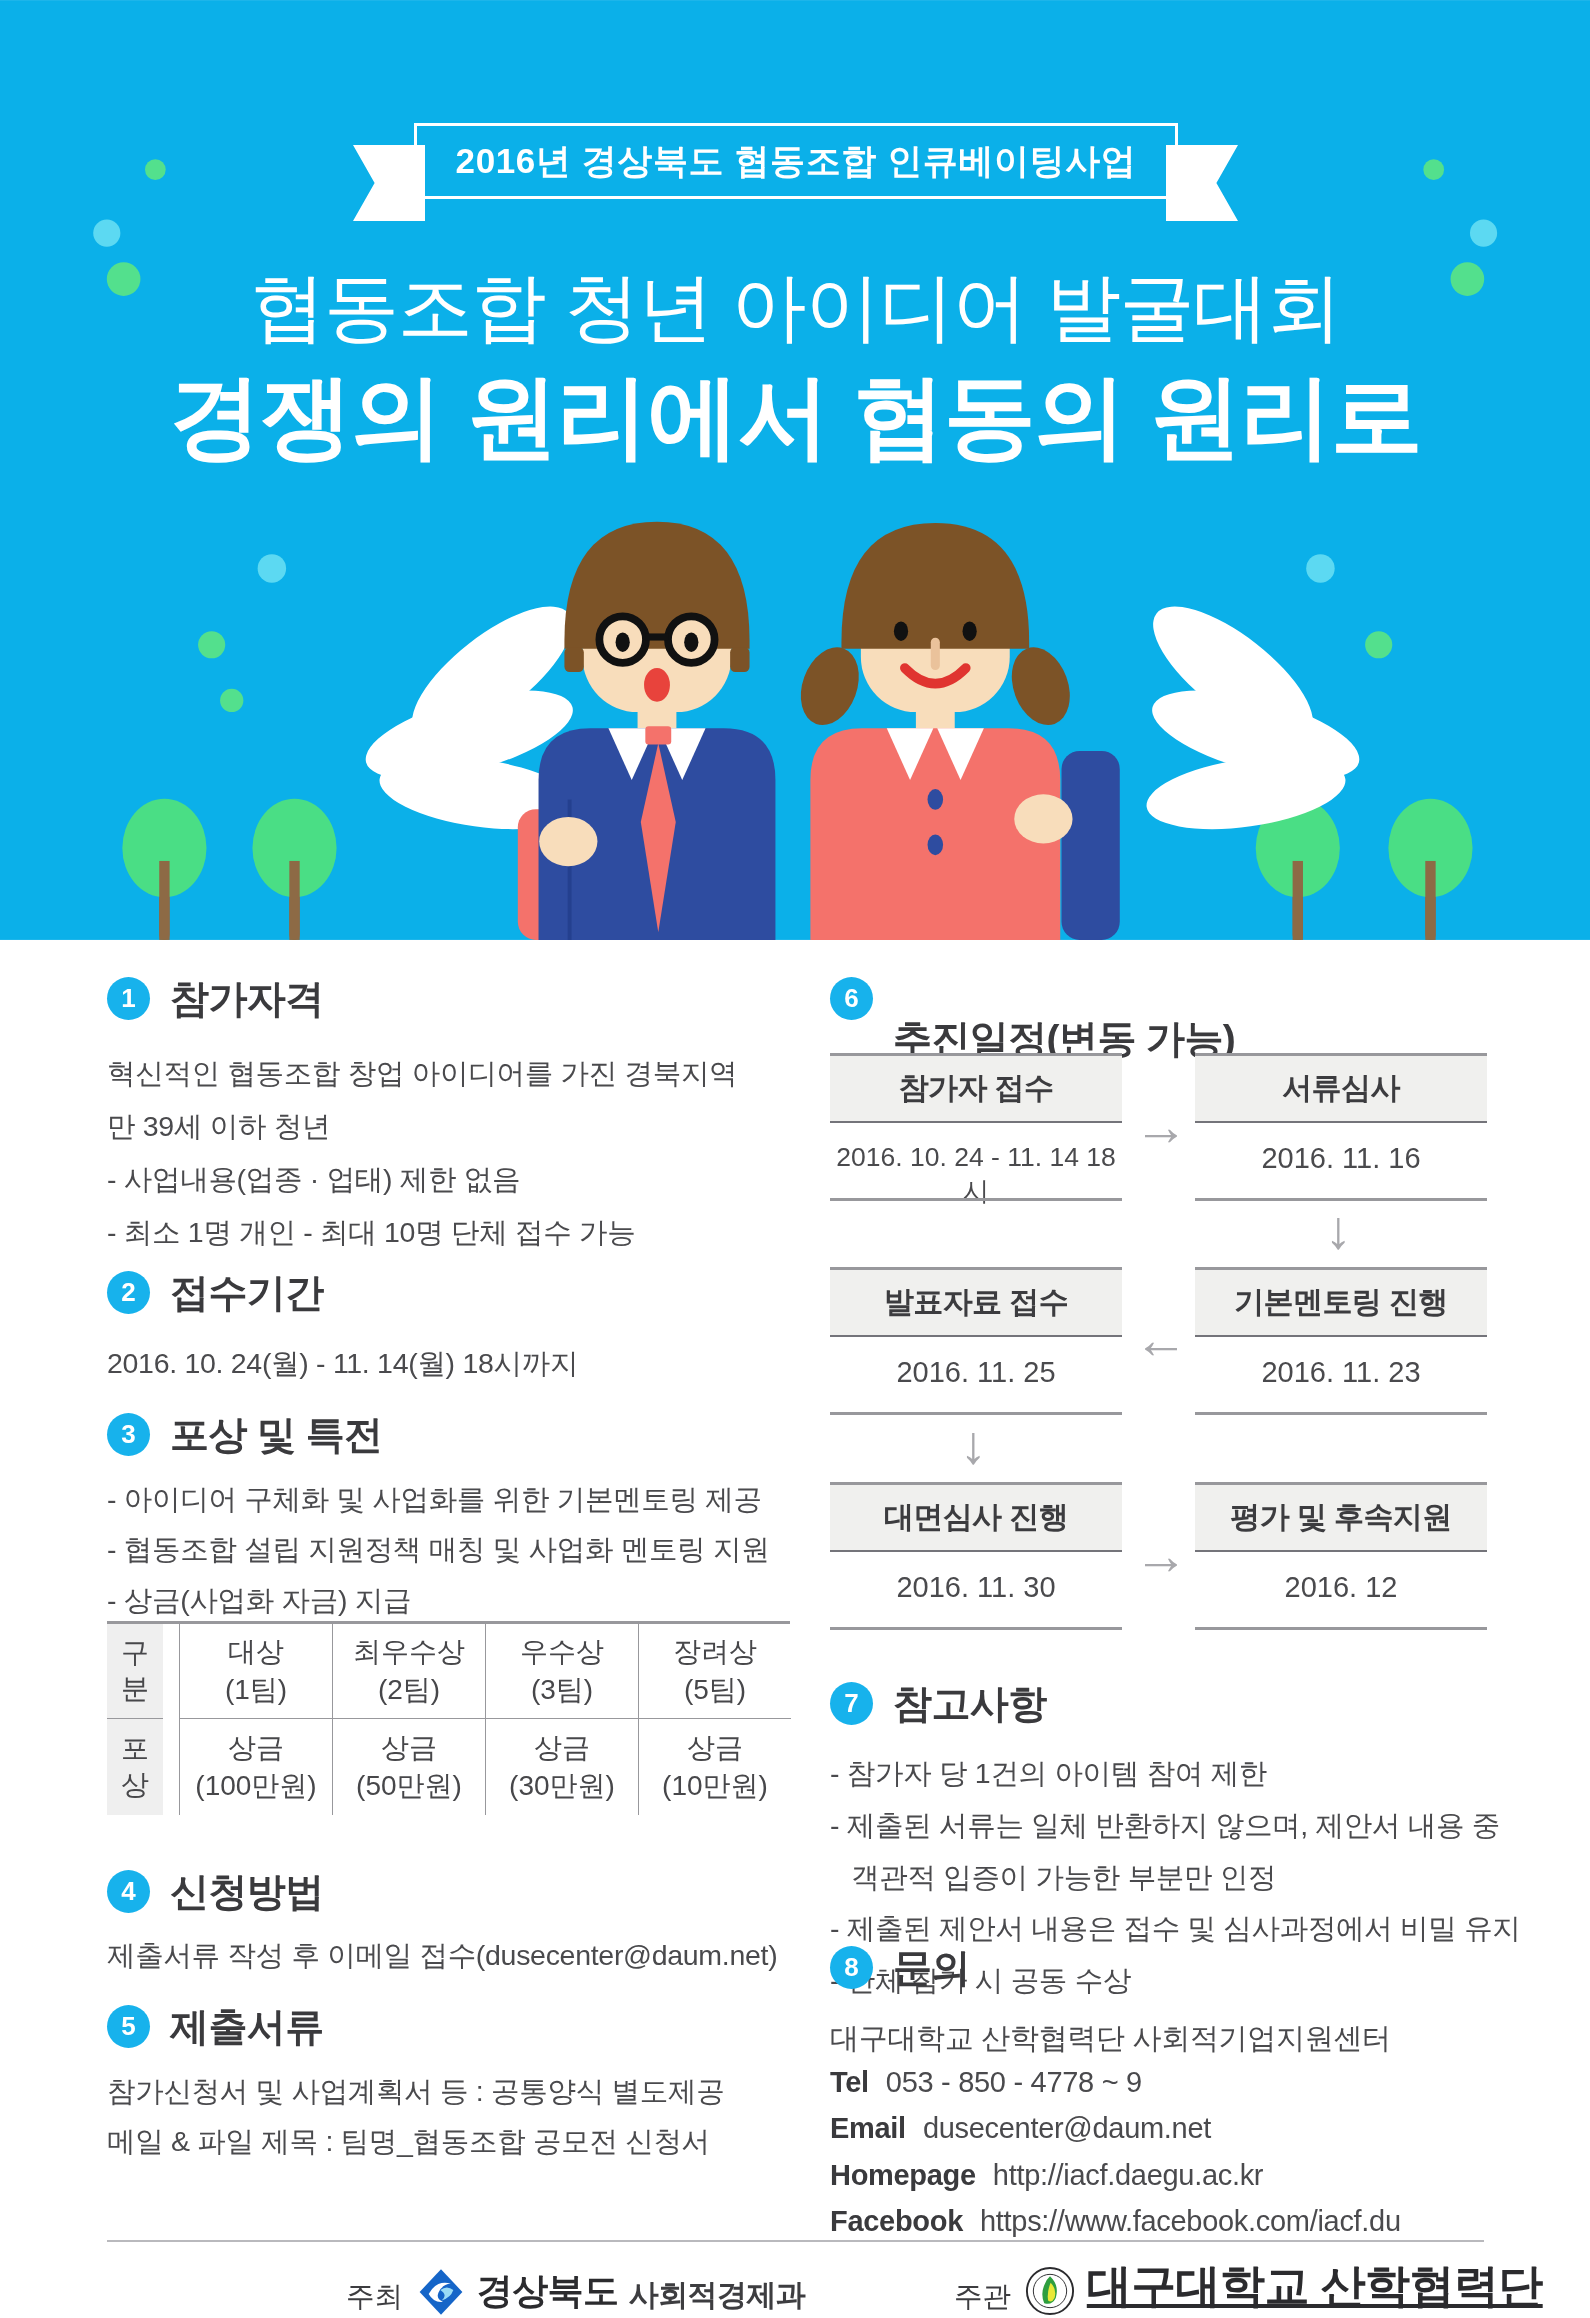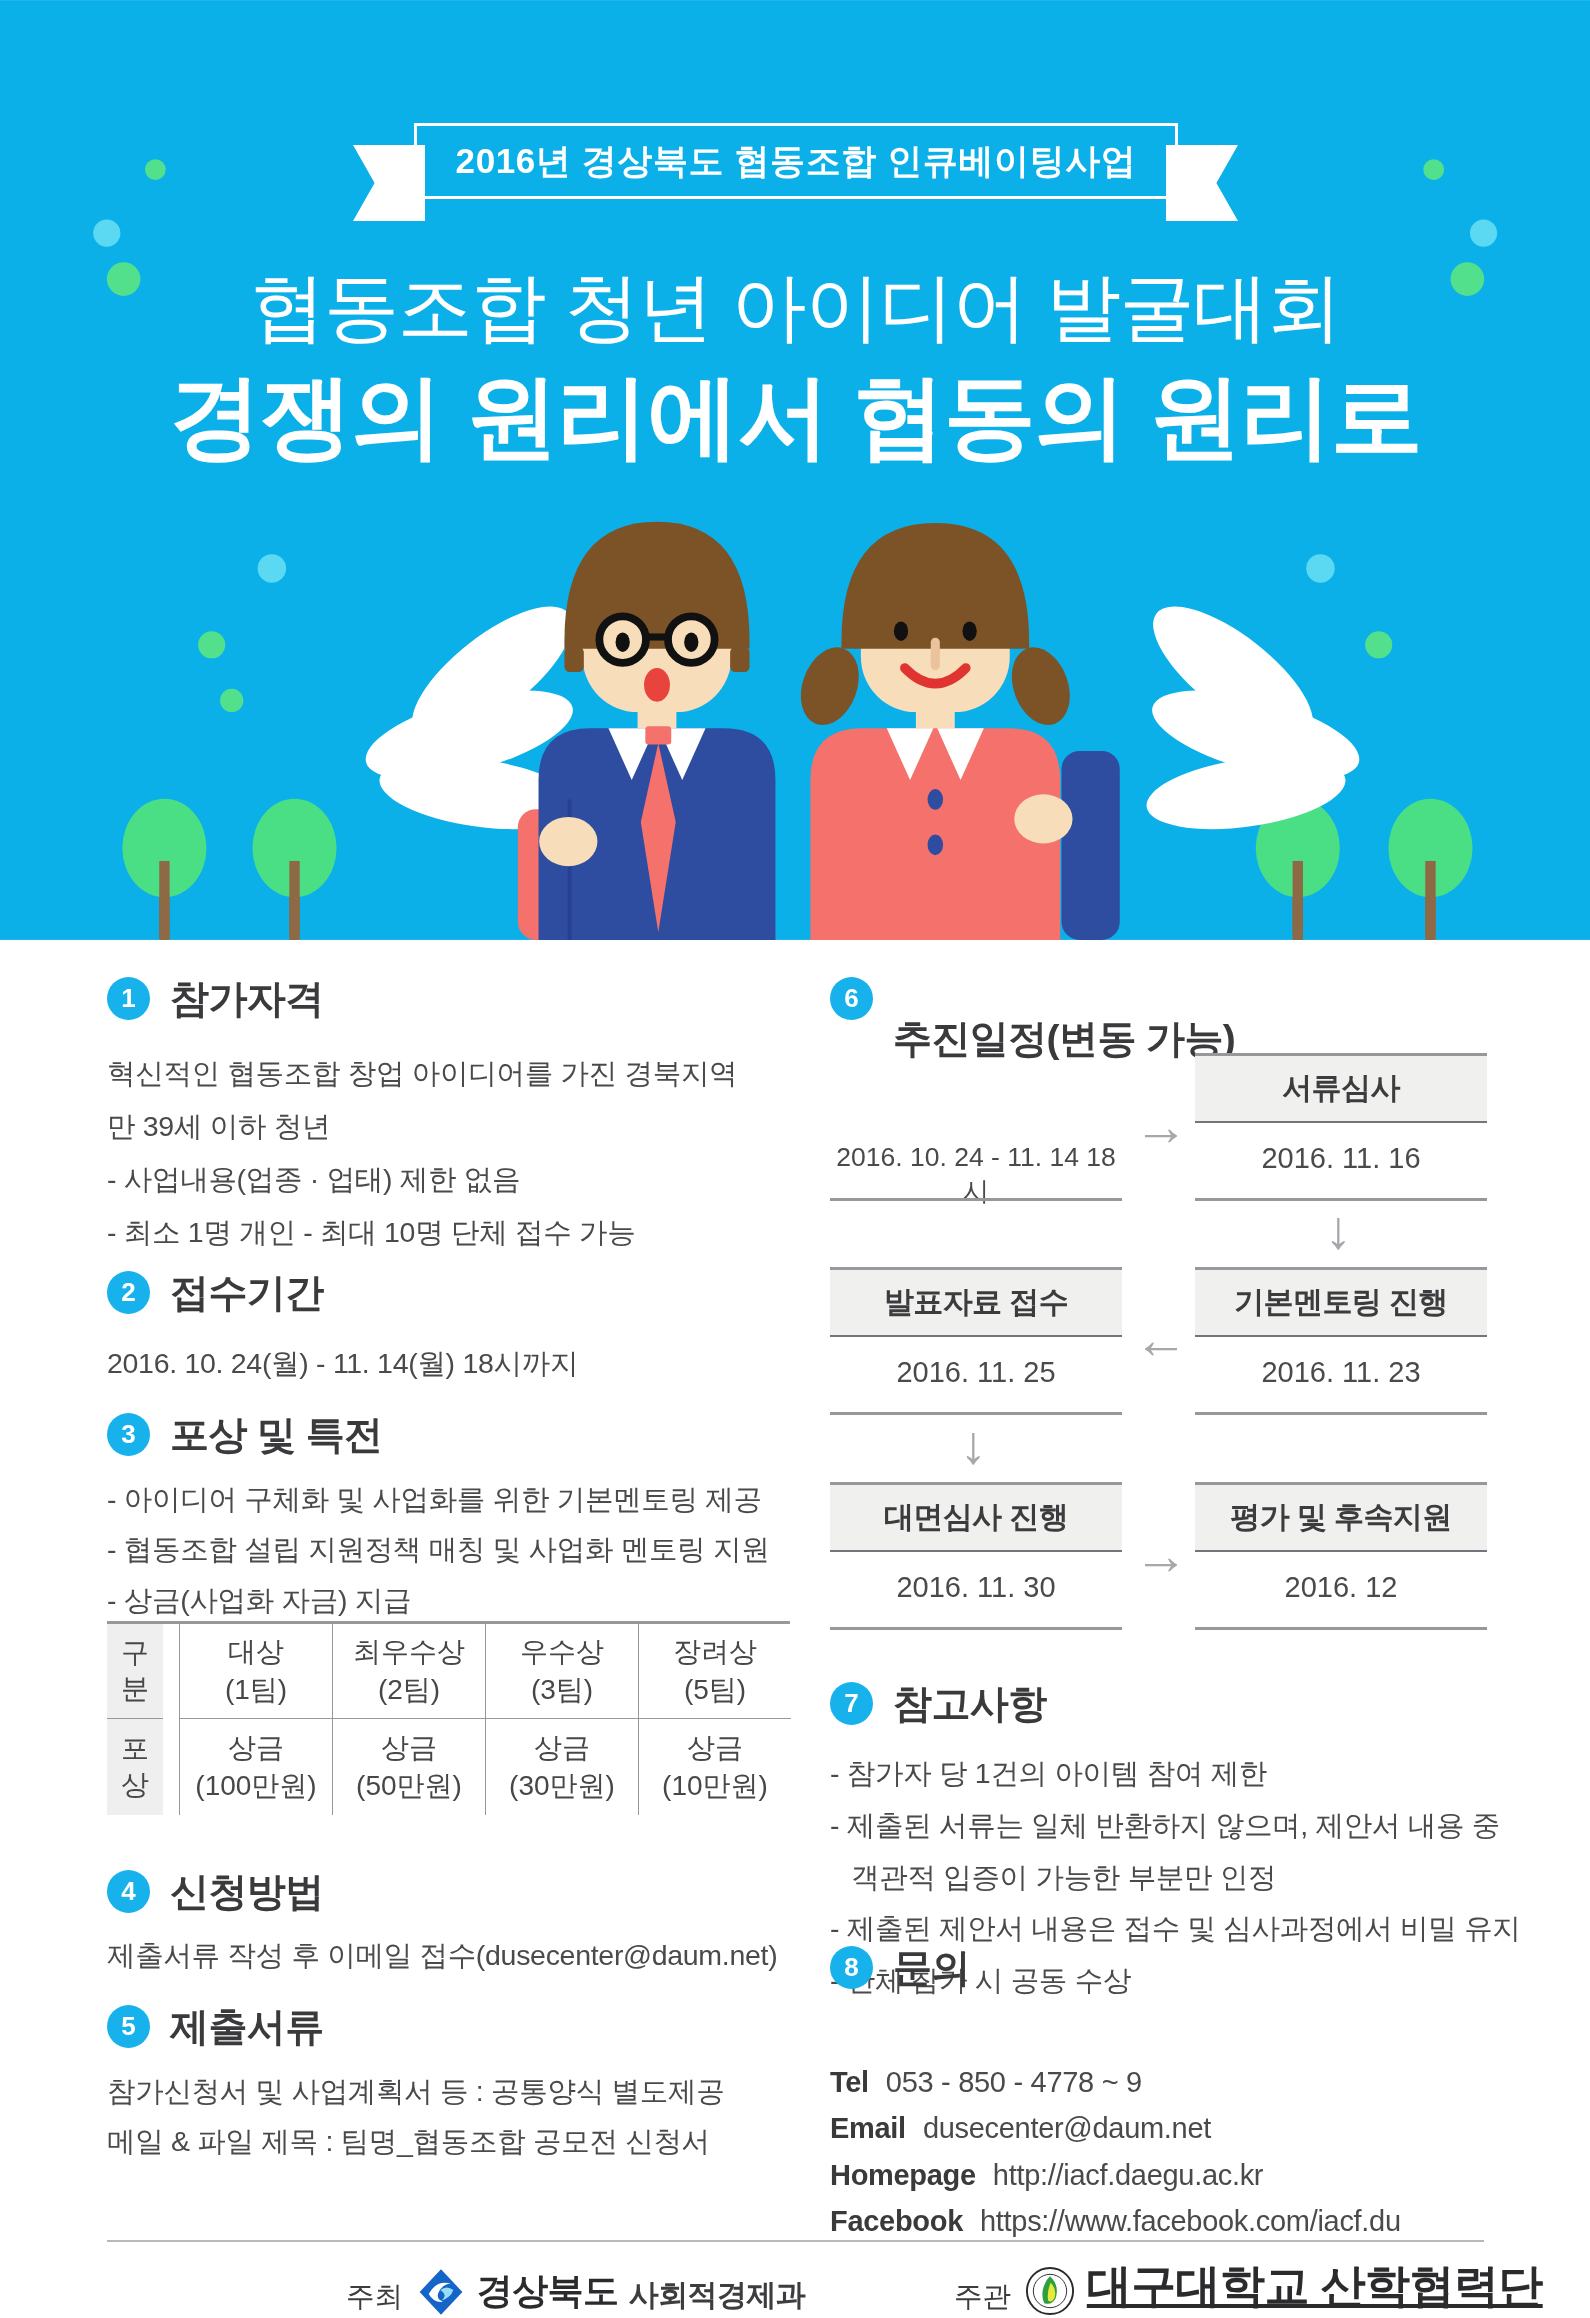--- a/index.html
+++ b/index.html
@@ -224,20 +224,21 @@
 
   <div class="badge" style="left:107px;top:2005px;">5</div>
   <div class="sec-heading" style="left:170px;top:2005px;">제출서류</div>
   <div class="body-line" style="left:107px;top:2123px;">메일 &amp; 파일 제목 : 팀명_협동조합 공모전 신청서</div>
   <div class="body-line" style="left:107px;top:2073px;">참가신청서 및 사업계획서 등 : 공통양식 별도제공</div>
 
   <div class="badge" style="left:830px;top:977px;">6</div>
   <div class="sec-heading" style="left:893px;top:977px;margin-top:40px;">추진일정(변동 가능)</div>
 
   <div class="flow-step" style="left:830px;top:1053px;">
+    <div class="flow-head">참가자 접수</div>
     <div class="flow-date" style="font-size:26.5px;">2016. 10. 24 - 11. 14 18시</div>
     <div class="flow-underline"></div>
   </div>
   <div class="flow-step" style="left:1195px;top:1053px;">
     <div class="flow-head">서류심사</div>
     <div class="flow-date">2016. 11. 16</div>
     <div class="flow-underline"></div>
   </div>
   <div class="flow-step" style="left:830px;top:1267px;">
     <div class="flow-head">발표자료 접수</div>
@@ -268,20 +269,21 @@
   <div class="badge" style="left:830px;top:1682px;">7</div>
   <div class="sec-heading" style="left:893px;top:1682px;">참고사항</div>
   <div class="body-line" style="left:830px;top:1755px;">- 참가자 당 1건의 아이템 참여 제한</div>
   <div class="body-line" style="left:830px;top:1807px;">- 제출된 서류는 일체 반환하지 않으며, 제안서 내용 중</div>
   <div class="body-line" style="left:851px;top:1859px;">객관적 입증이 가능한 부분만 인정</div>
   <div class="body-line" style="left:830px;top:1910px;">- 제출된 제안서 내용은 접수 및 심사과정에서 비밀 유지</div>
   <div class="body-line" style="left:830px;top:1962px;">- 단체 참가 시 공동 수상</div>
 
   <div class="badge" style="left:830px;top:1946px;">8</div>
   <div class="sec-heading" style="left:893px;top:1946px;text-align:center;">문의</div>
+  <div class="contact-line" style="left:830px;top:2019px;">대구대학교 산학협력단 사회적기업지원센터</div>
   <div class="contact-line" style="left:830px;top:2066px;">
     <b>Tel</b><span>053 - 850 - 4778 ~ 9</span>
   </div>
   <div class="contact-line" style="left:830px;top:2112px;">
     <b>Email</b><span>dusecenter@daum.net</span>
   </div>
   <div class="contact-line" style="left:830px;top:2159px;">
     <b>Homepage</b><span>http://iacf.daegu.ac.kr</span>
   </div>
   <div class="contact-line" style="left:830px;top:2205px;">

